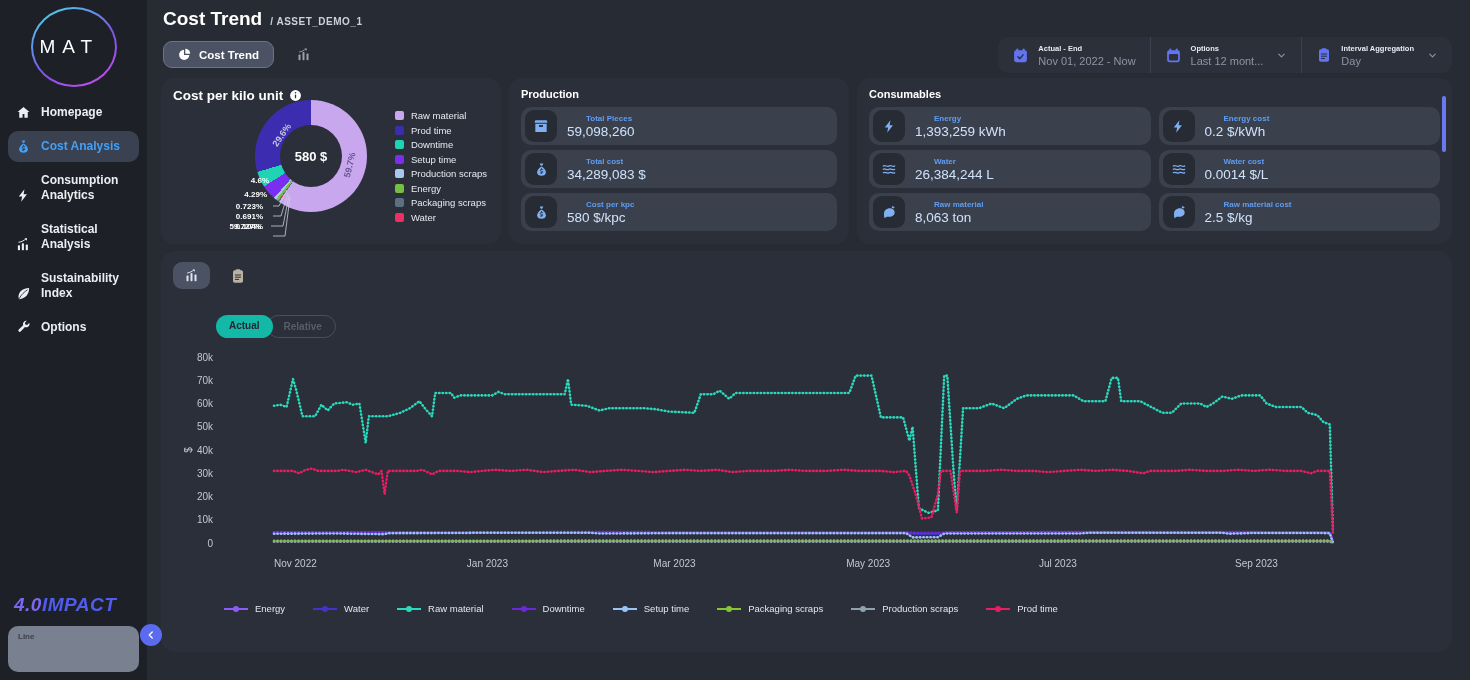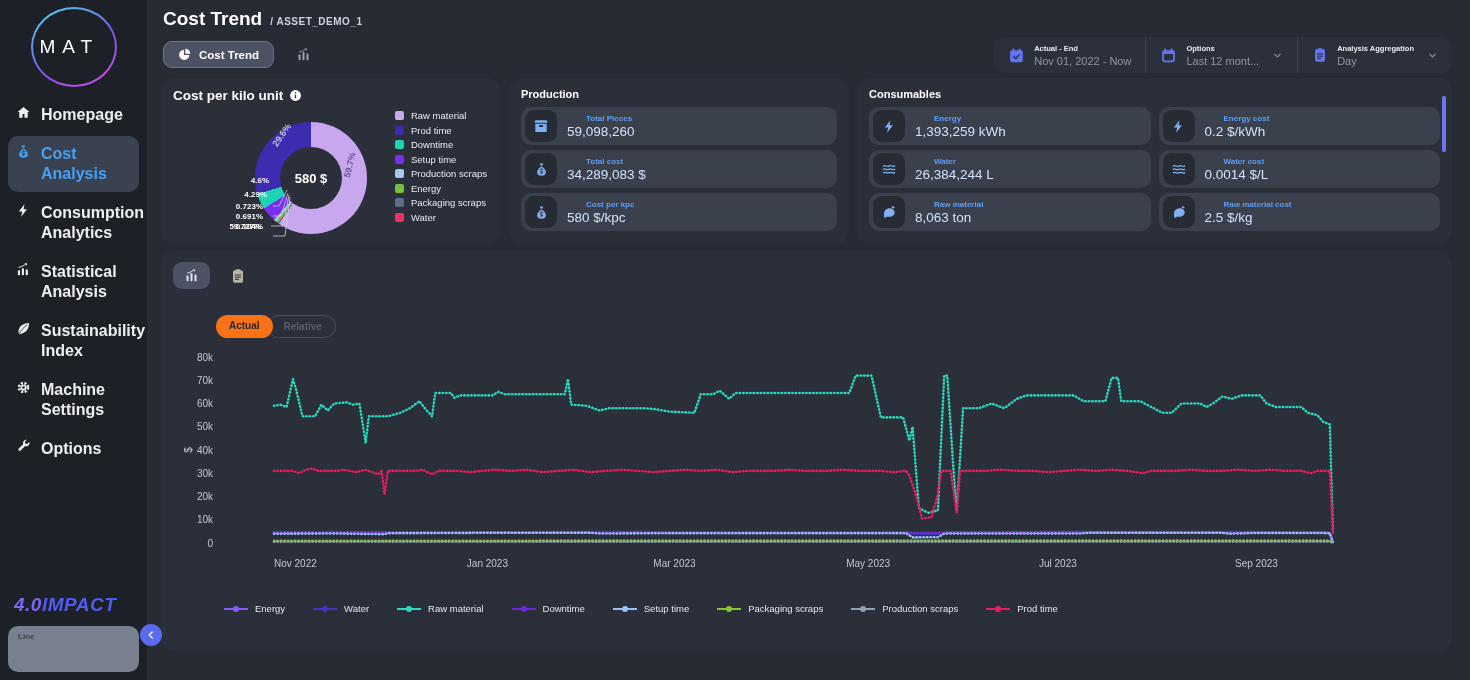--- a/index.html
+++ b/index.html
@@ -10,22 +10,22 @@
   
   .sidebar { width:147px; height:680px; background:#1d2027; position:relative;
     display:flex; flex-direction:column; flex-shrink:0; z-index:5; }
   .logo-ring { width:86px; height:80px; border-radius:50%; margin:7px auto 4px;
     border:2px solid transparent;
     background:linear-gradient(#1d2027,#1d2027) padding-box,
                linear-gradient(150deg,#53c8e8 10%,#7a55e8 55%,#c14de8 90%) border-box;
     display:flex; align-items:center; }
   .logo-ring span { color:#fff; font-size:19px; font-weight:400; letter-spacing:7px; padding-left:7px; }
   .nav { padding:6px 8px 0; }
-  .nav-item { display:flex; align-items:flex-start; gap:9px; padding:8px 8px; margin-bottom:3px;
-    color:#eceef2; font-size:16px; font-weight:bold; border-radius:10px; cursor:pointer; line-height:1.25; }
+  .nav-item { display:flex; align-items:flex-end; gap:9px; padding:8px 8px; margin-bottom:3px;
+    color:#eceef2; font-size:12px; font-weight:bold; border-radius:10px; cursor:pointer; line-height:1.25; }
   .nav-item .ni { width:16px; flex-shrink:0; display:flex; color:#eceef2; }
   .nav-item.active { background:#3a4150; color:#45a0f4; }
   .nav-item.active .ni { color:#45a0f4; }
   .sb-spacer { flex:1; }
   .footer-logo { font-size:19px; font-weight:bold; font-style:italic; letter-spacing:.5px;
     color:#4f5cee; padding:0 0 10px 14px; }
   .footer-logo .alt { color:#7b68f0; }
   .line-select { margin:0 8px 8px; height:46px; background:#79808f; border-radius:10px;
     padding:6px 10px; cursor:pointer; }
   .line-select .lbl { font-size:8px; color:#3a3f4a; font-weight:bold; }
@@ -57,21 +57,21 @@
   .cards { display:flex; gap:8px; margin:10px 18px 0 14px; height:166px; }
   .card { background:#2b2f39; border-radius:13px; padding:10px 12px; position:relative; }
   .card h3 { color:#fff; font-size:11px; font-weight:bold; }
   .card1 { width:340px; }
   .card1 h3 { font-size:13.5px; display:flex; align-items:center; gap:6px; }
   .card1 .inf { color:#fff; display:flex; }
   .card2 { width:340px; }
   .card3 { flex:1; }
 
   
-  .donut { position:absolute; left:94px; top:44px; width:112px; height:112px; border-radius:50%; }
+  .donut { position:absolute; left:94px; top:22px; width:112px; height:112px; border-radius:50%; }
   .donut .hole { position:absolute; left:25px; top:25px; width:62px; height:62px; border-radius:50%;
     background:#2b2f39; display:flex; align-items:center; justify-content:center;
     color:#fff; font-size:13px; font-weight:bold; }
   .pct { position:absolute; font-size:8px; color:#fff; font-weight:bold; white-space:nowrap; }
   .pct-big { font-size:9px; color:rgba(70,62,110,.75); transform:rotate(-77deg); }
   .pct-mid { font-size:9px; color:#c3c7dd; transform:rotate(-56deg); }
   .pct-sm { text-align:right; width:34px; }
   .dlegend { position:absolute; right:14px; top:32px; }
   .dl-item { display:flex; align-items:center; gap:7px; margin-bottom:3.5px; }
   .dl-item .sw { width:9px; height:9px; border-radius:2px; flex-shrink:0; }
@@ -90,21 +90,21 @@
     background:#6b79f0; border-radius:2px; cursor:pointer; }
 
   
   .panel { margin:7px 18px 0 14px; height:401px; background:#2b2f39; border-radius:14px; position:relative; }
   .view-btn { position:absolute; left:12px; top:11px; width:37px; height:27px; background:#4b5263;
     border-radius:9px; display:flex; align-items:center; justify-content:center; color:#dfe4ee; cursor:pointer; }
   .view-btn2 { position:absolute; left:62px; top:13px; width:30px; height:24px;
     display:flex; align-items:center; justify-content:center; color:#b9b1a2; cursor:pointer; }
   .pills { position:absolute; left:55px; top:64px; display:flex; }
   .pill { font-size:10px; font-weight:bold; border-radius:13px; padding:5px 13px; cursor:pointer; }
-  .pill.on { background:#f97316; color:#23262e; z-index:2; }
+  .pill.on { background:#14b8a6; color:#23262e; z-index:2; }
   .pill.off { border:1px solid #4a4f5c; color:#575d6a; margin-left:-6px; padding-left:16px; }
   .chart-svg { position:absolute; left:0; top:95px; width:1290px; height:235px; }
   .chart-svg text { font-family:"Liberation Sans",sans-serif; }
   .clegend { position:absolute; left:62px; top:352px; display:flex; gap:27px; align-items:center; }
   .cl-item { display:flex; align-items:center; gap:6px; }
   .cl-item .tx { color:#e3e6ed; font-size:9.5px; }
 </style>
 </head>
 <body>
 
@@ -155,30 +155,20 @@
       <span class="ni">
           <svg viewBox="0 0 24 24" width="15" height="15" fill="currentColor">
             <path d="M21 3C11 3 4 9 4 17c0 1.5.3 2.9.9 4.1C10.5 20.6 21 16.5 21 3z"></path>
             <path d="M5 20.5C8.2 14 13.5 9 18.5 6" stroke="#1d2027" stroke-width="1.3" fill="none"></path>
           </svg>
         </span>
       <span>Sustainability Index</span>
     </div>
     <div class="nav-item">
       <span class="ni">
-          <svg viewBox="0 0 24 24" width="15" height="15">
-            <circle cx="12" cy="12" r="7" fill="none" stroke="currentColor" stroke-width="4.6" stroke-dasharray="3.2 2.4"></circle>
-            <circle cx="12" cy="12" r="4.6" fill="currentColor"></circle>
-            <circle cx="12" cy="12" r="2" fill="#1d2027"></circle>
-          </svg>
-        </span>
-      <span>Machine Settings</span>
-    </div>
-    <div class="nav-item">
-      <span class="ni">
           <svg viewBox="0 0 24 24" width="15" height="15" fill="currentColor">
             <path d="M21.7 6.2a5.4 5.4 0 0 1-7.3 5.1l-7 7a2.1 2.1 0 0 1-3-3l7-7a5.4 5.4 0 0 1 5.9-7l-3 3 .7 2.9 2.9.7 3-3c.5.4.8.8.8 1.3z"></path>
           </svg>
         </span>
       <span>Options</span>
     </div>
   </div>
   <div class="sb-spacer"></div>
   <div class="footer-logo"><span class="alt">4.0</span><span>IMPACT</span></div>
   <div class="line-select">
@@ -258,21 +248,21 @@
     </div>
     <div class="ctrl">
       <span class="ci">
           <svg viewBox="0 0 24 24" width="16" height="16" fill="currentColor">
             <rect x="4.5" y="3.5" width="15" height="18.5" rx="2.5"></rect>
             <rect x="8.5" y="1.8" width="7" height="4" rx="1.4"></rect>
             <path d="M8 10.5h8M8 13.8h8M8 17.1h5" stroke="#2b2f39" stroke-width="1.5" stroke-linecap="round"></path>
           </svg>
         </span>
       <span class="ct">
-        <div class="l">Analysis Aggregation</div>
+        <div class="l">Interval Aggregation</div>
         <div class="v">Day</div>
       </span>
       <span class="chev">
           <svg viewBox="0 0 24 24" width="11" height="11" fill="none" stroke="currentColor" stroke-width="2.4" stroke-linecap="round" stroke-linejoin="round">
             <path d="M6 9l6 6 6-6"></path>
           </svg>
         </span>
     </div>
   </div>
 

